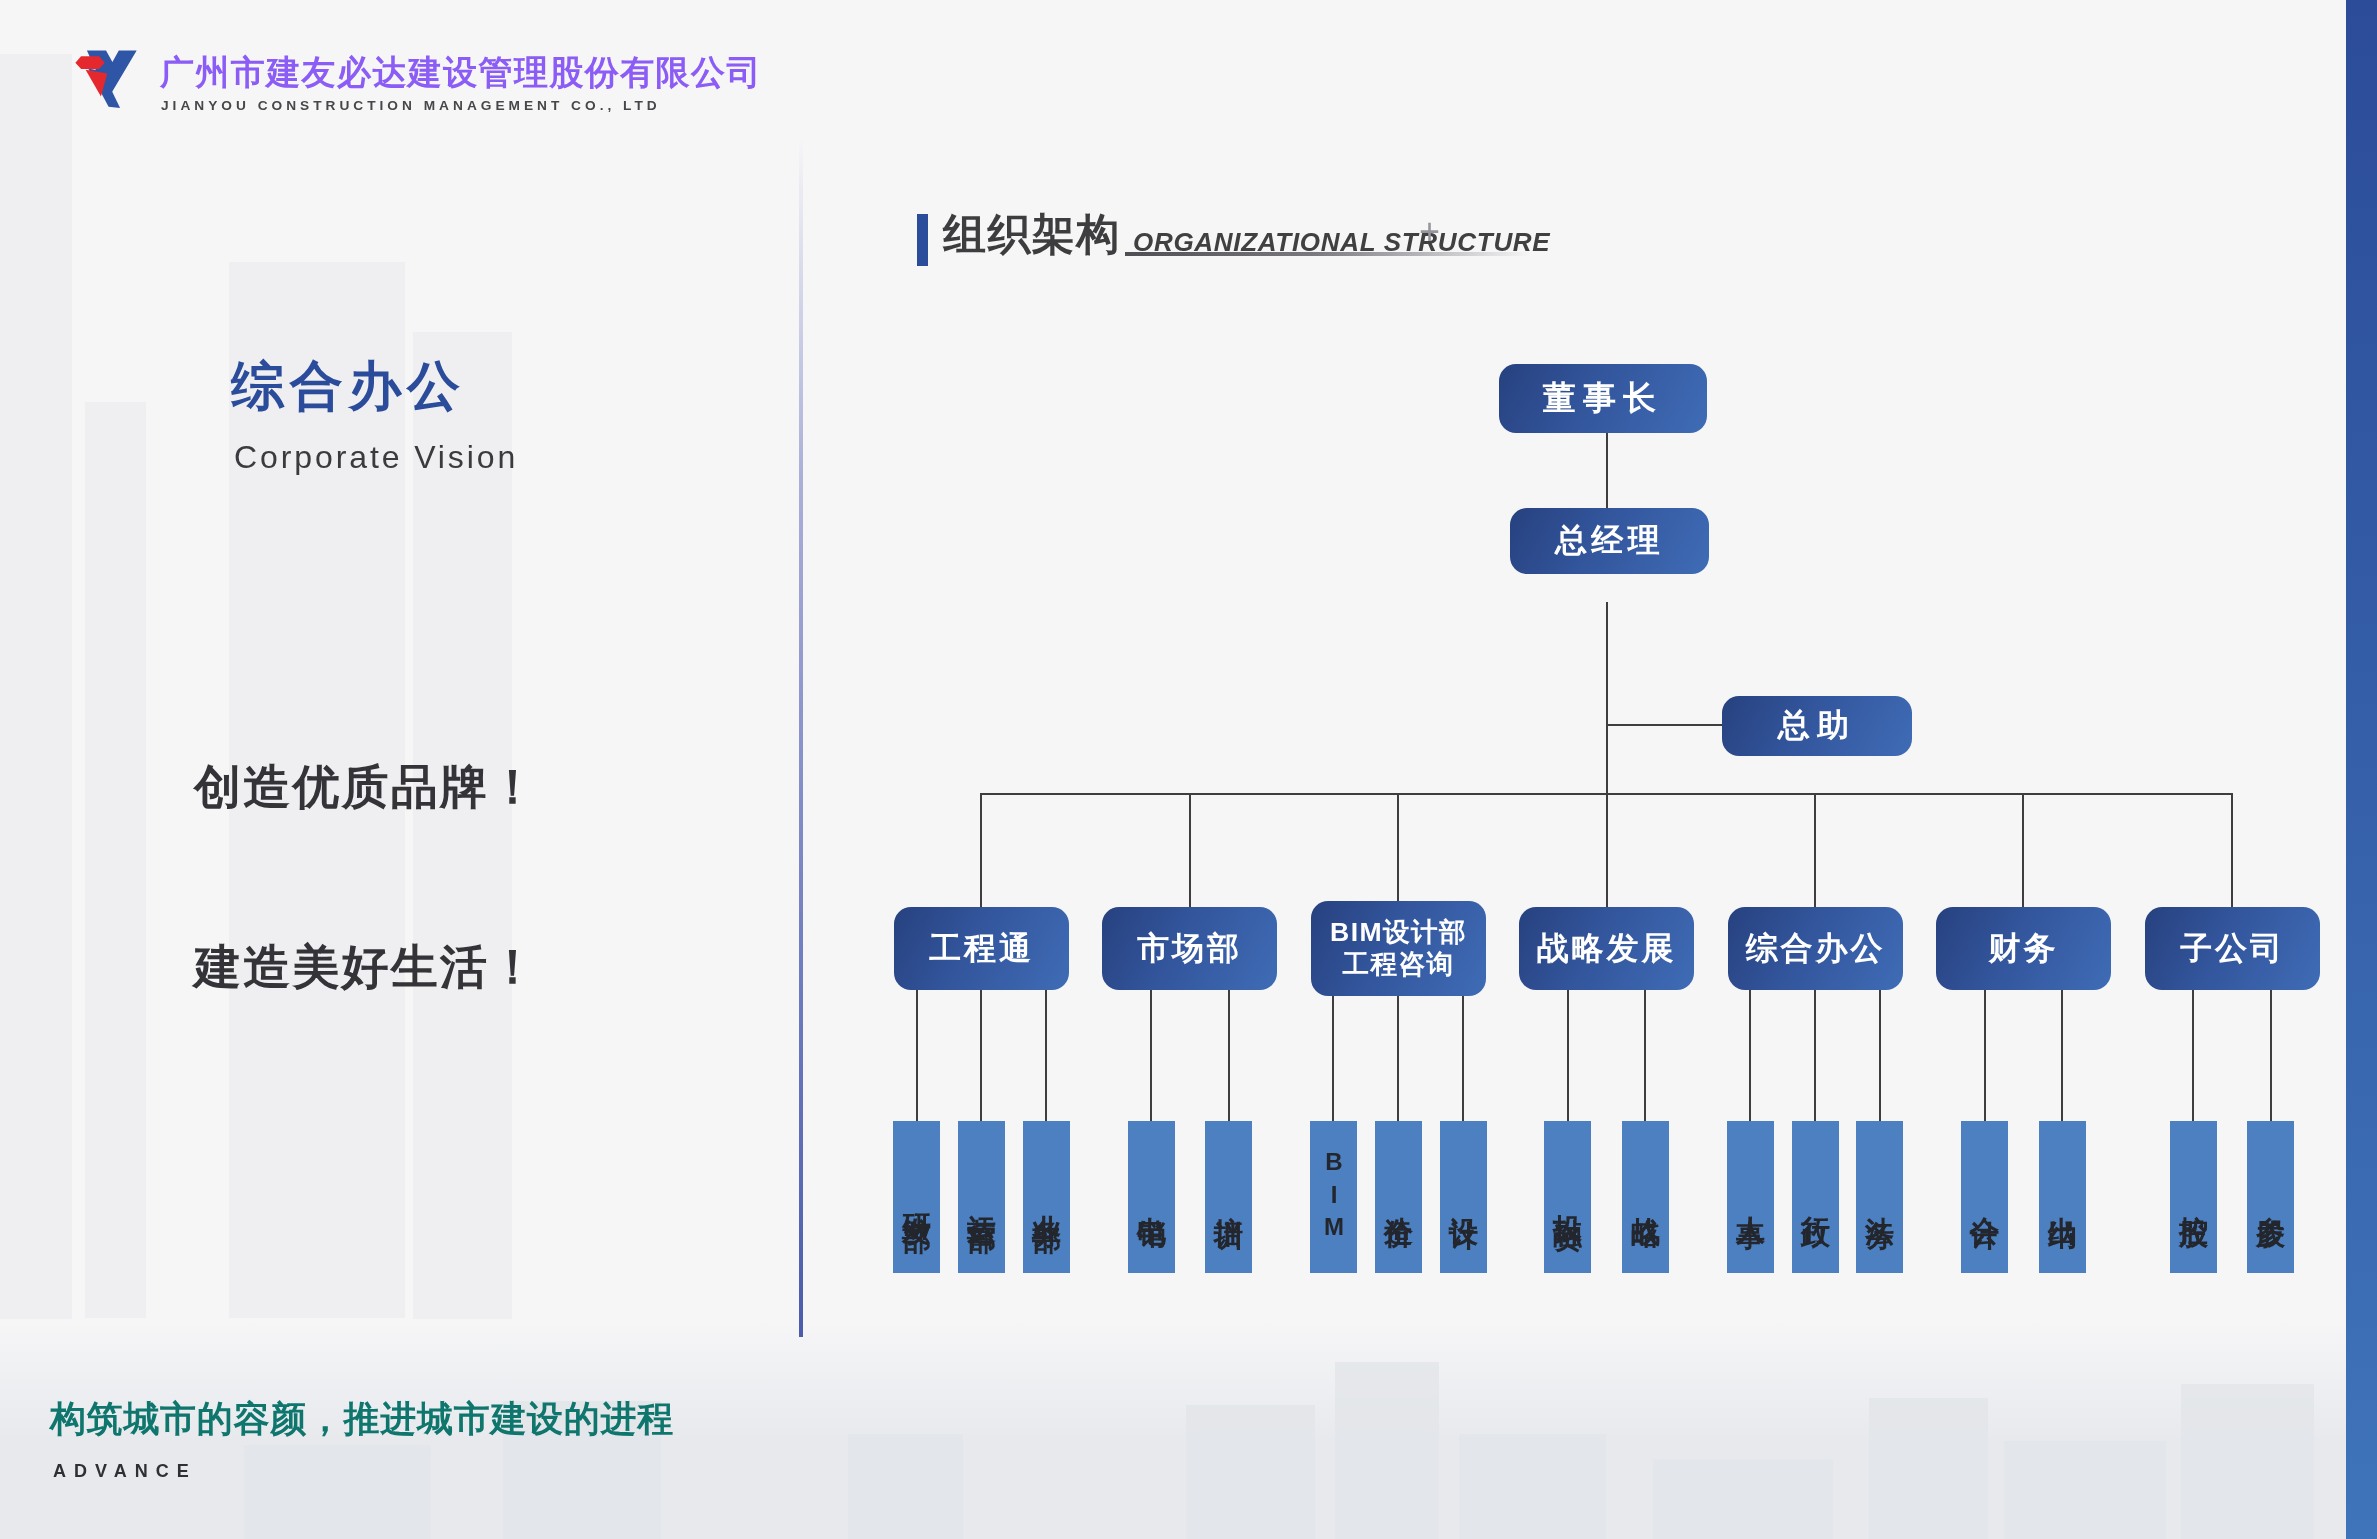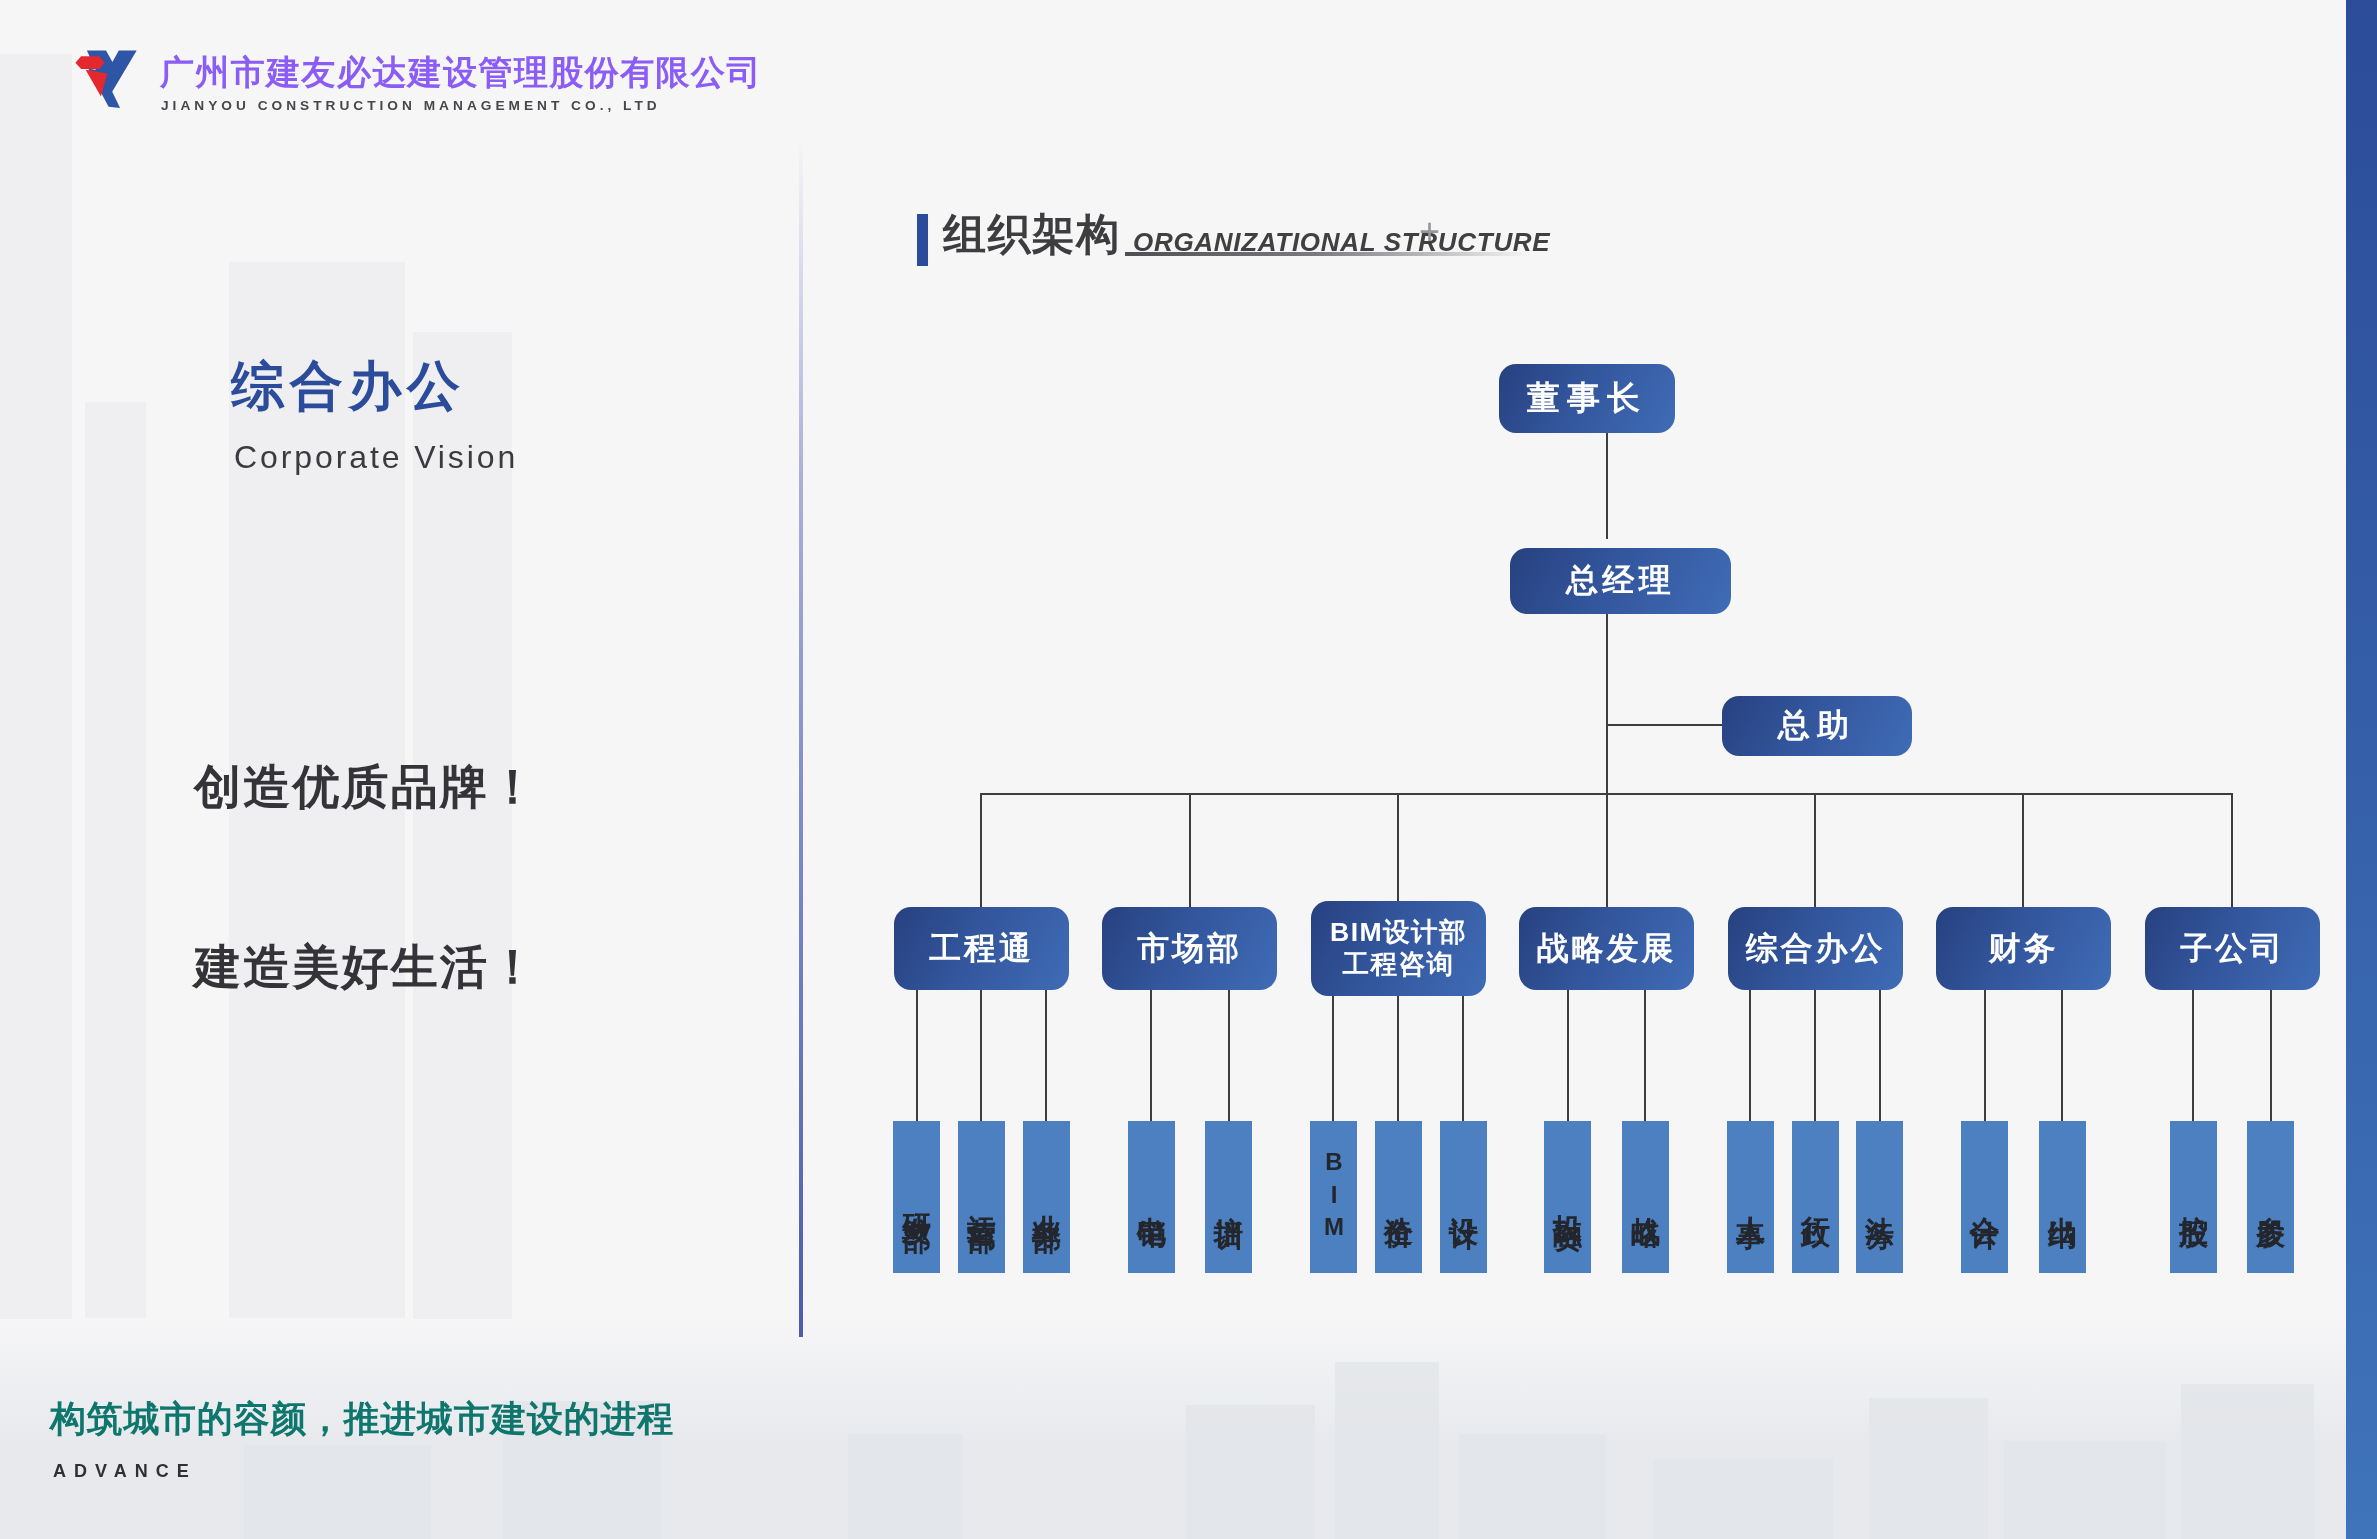--- a/index.html
+++ b/index.html
@@ -53,22 +53,22 @@
   .sec-plus { position:absolute; left:1419px; top:214px; font-size:36px; font-weight:300;
               color:#97979b; line-height:1; }
 
   
   .cl { position:absolute; background:#3e3e3e; }
 
   
   .nbox { position:absolute; display:flex; align-items:center; justify-content:center;
           background:linear-gradient(118deg,#27417f 0%, #33569d 45%, #3f6cb6 100%);
           border-radius:17px; color:#ffffff; font-weight:700; }
-  .lvl1 { left:1499px; top:364px; width:176px; height:69px; font-size:33px; letter-spacing:7.2px; }
-  .lvl2 { left:1510px; top:548px; width:221px; height:66px; font-size:32px; letter-spacing:4.3px; }
+  .lvl1 { left:1499px; top:364px; width:208px; height:69px; font-size:33px; letter-spacing:7.2px; }
+  .lvl2 { left:1510px; top:508px; width:199px; height:66px; font-size:32px; letter-spacing:4.3px; }
   .asst { left:1722px; top:696px; width:190px; height:60px; font-size:32px; letter-spacing:7.2px; }
   .dept { top:907px; width:175px; height:83px; font-size:32px; letter-spacing:2.9px; }
   .dept.tall { top:901px; height:95px; font-size:26.6px; letter-spacing:1.4px; }
   .dept .dept-label { white-space:pre-line; text-align:center; line-height:1.2; }
   .leaf { position:absolute; top:1121px; width:47px; height:152px; background:#4d80c0;
           display:flex; align-items:center; justify-content:center; }
   .leaf span { writing-mode:vertical-rl; text-orientation:upright; color:#23262c;
                font-size:29px; font-weight:700; letter-spacing:4.3px; line-height:1; }
   .leaf.latin span { font-size:24px; letter-spacing:5.7px; }
 </style>

